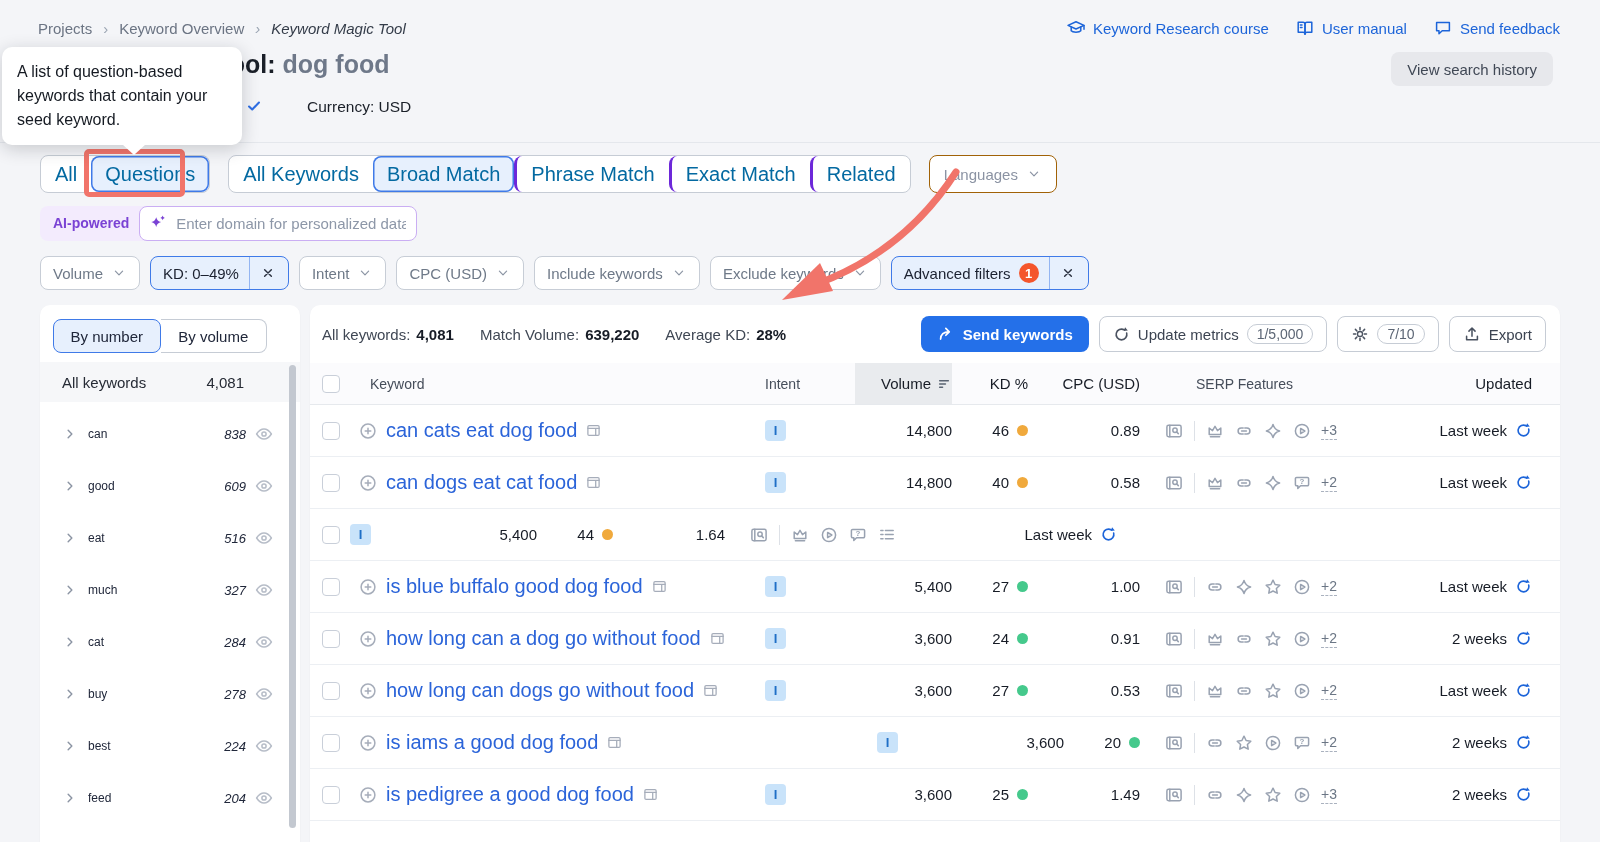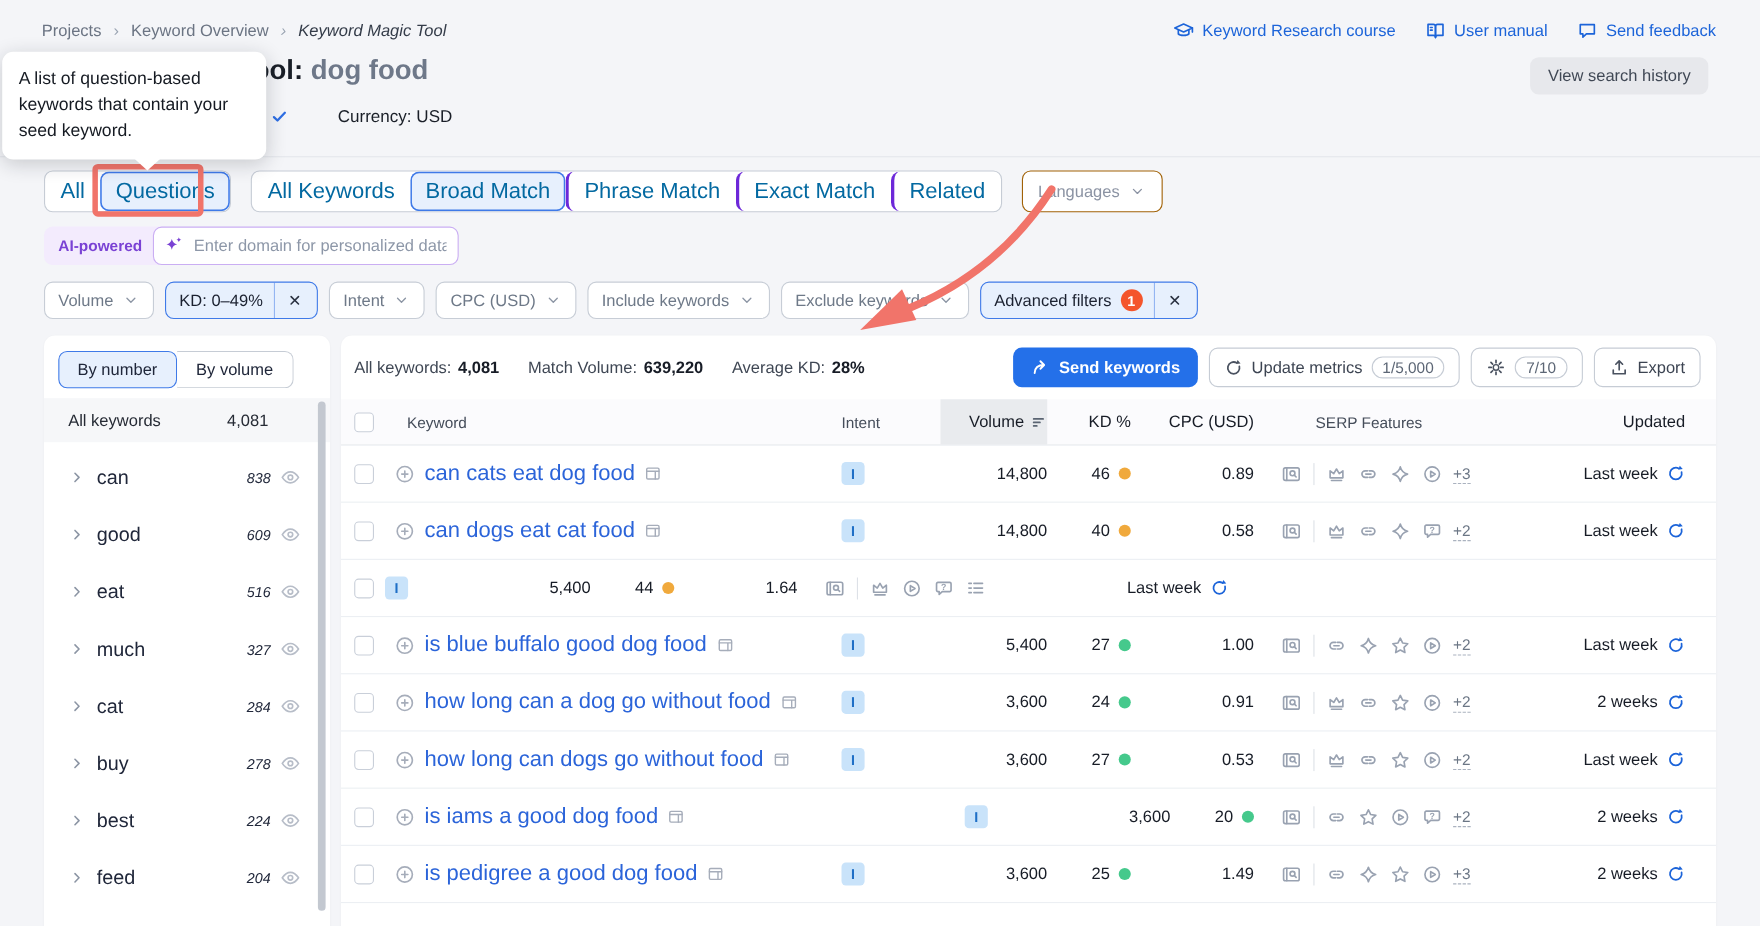--- a/index.html
+++ b/index.html
@@ -74,21 +74,21 @@
   .side-toggle{position:absolute;left:13px;top:14px;width:214px;height:34px;display:flex;}
   .tg{flex:1;display:flex;align-items:center;justify-content:center;font-size:15px;color:#20273a;
       cursor:pointer;background:#fff;border:1px solid #c6ccd5;}
   .tg:first-of-type{border-radius:8px 0 0 8px;}
   .tg:last-of-type{border-radius:0 8px 8px 0;border-left:none;}
   .tg--on{background:#e7f0fd;border:1px solid #3f7ae8 !important;border-radius:8px !important;}
   .side-head{position:absolute;left:0;right:0;top:57px;height:40px;background:#f6f7f9;display:flex;
              align-items:center;justify-content:space-between;padding:0 56px 0 22px;font-size:15px;color:#262b35;}
   .side-list{position:absolute;left:0;right:0;top:103px;}
   .side-item{height:52px;display:flex;align-items:center;padding:0 26px 0 22px;cursor:pointer;}
-  .gname{margin-left:10px;font-size:18px;color:#20273a;}
+  .gname{margin-left:10px;font-size:12px;color:#20273a;}
   .gcount{margin-left:auto;font-size:13px;color:#20273a;font-style:italic;}
   .side-item .eye{margin-left:8px;color:#b7bdc8;}
   .side-scroll{position:absolute;right:4px;top:60px;bottom:14px;width:7px;background:#c3c8d0;border-radius:4px;}
 
   .results{position:absolute;left:310px;top:305px;width:1250px;height:537px;background:#fff;
            border-radius:10px 10px 0 0;box-shadow:0 1px 2px rgba(0,0,0,.05);}
 
   
   .statsbar{height:58px;display:flex;align-items:center;padding:0 14px 0 12px;}
   .stats{display:flex;gap:26px;}

